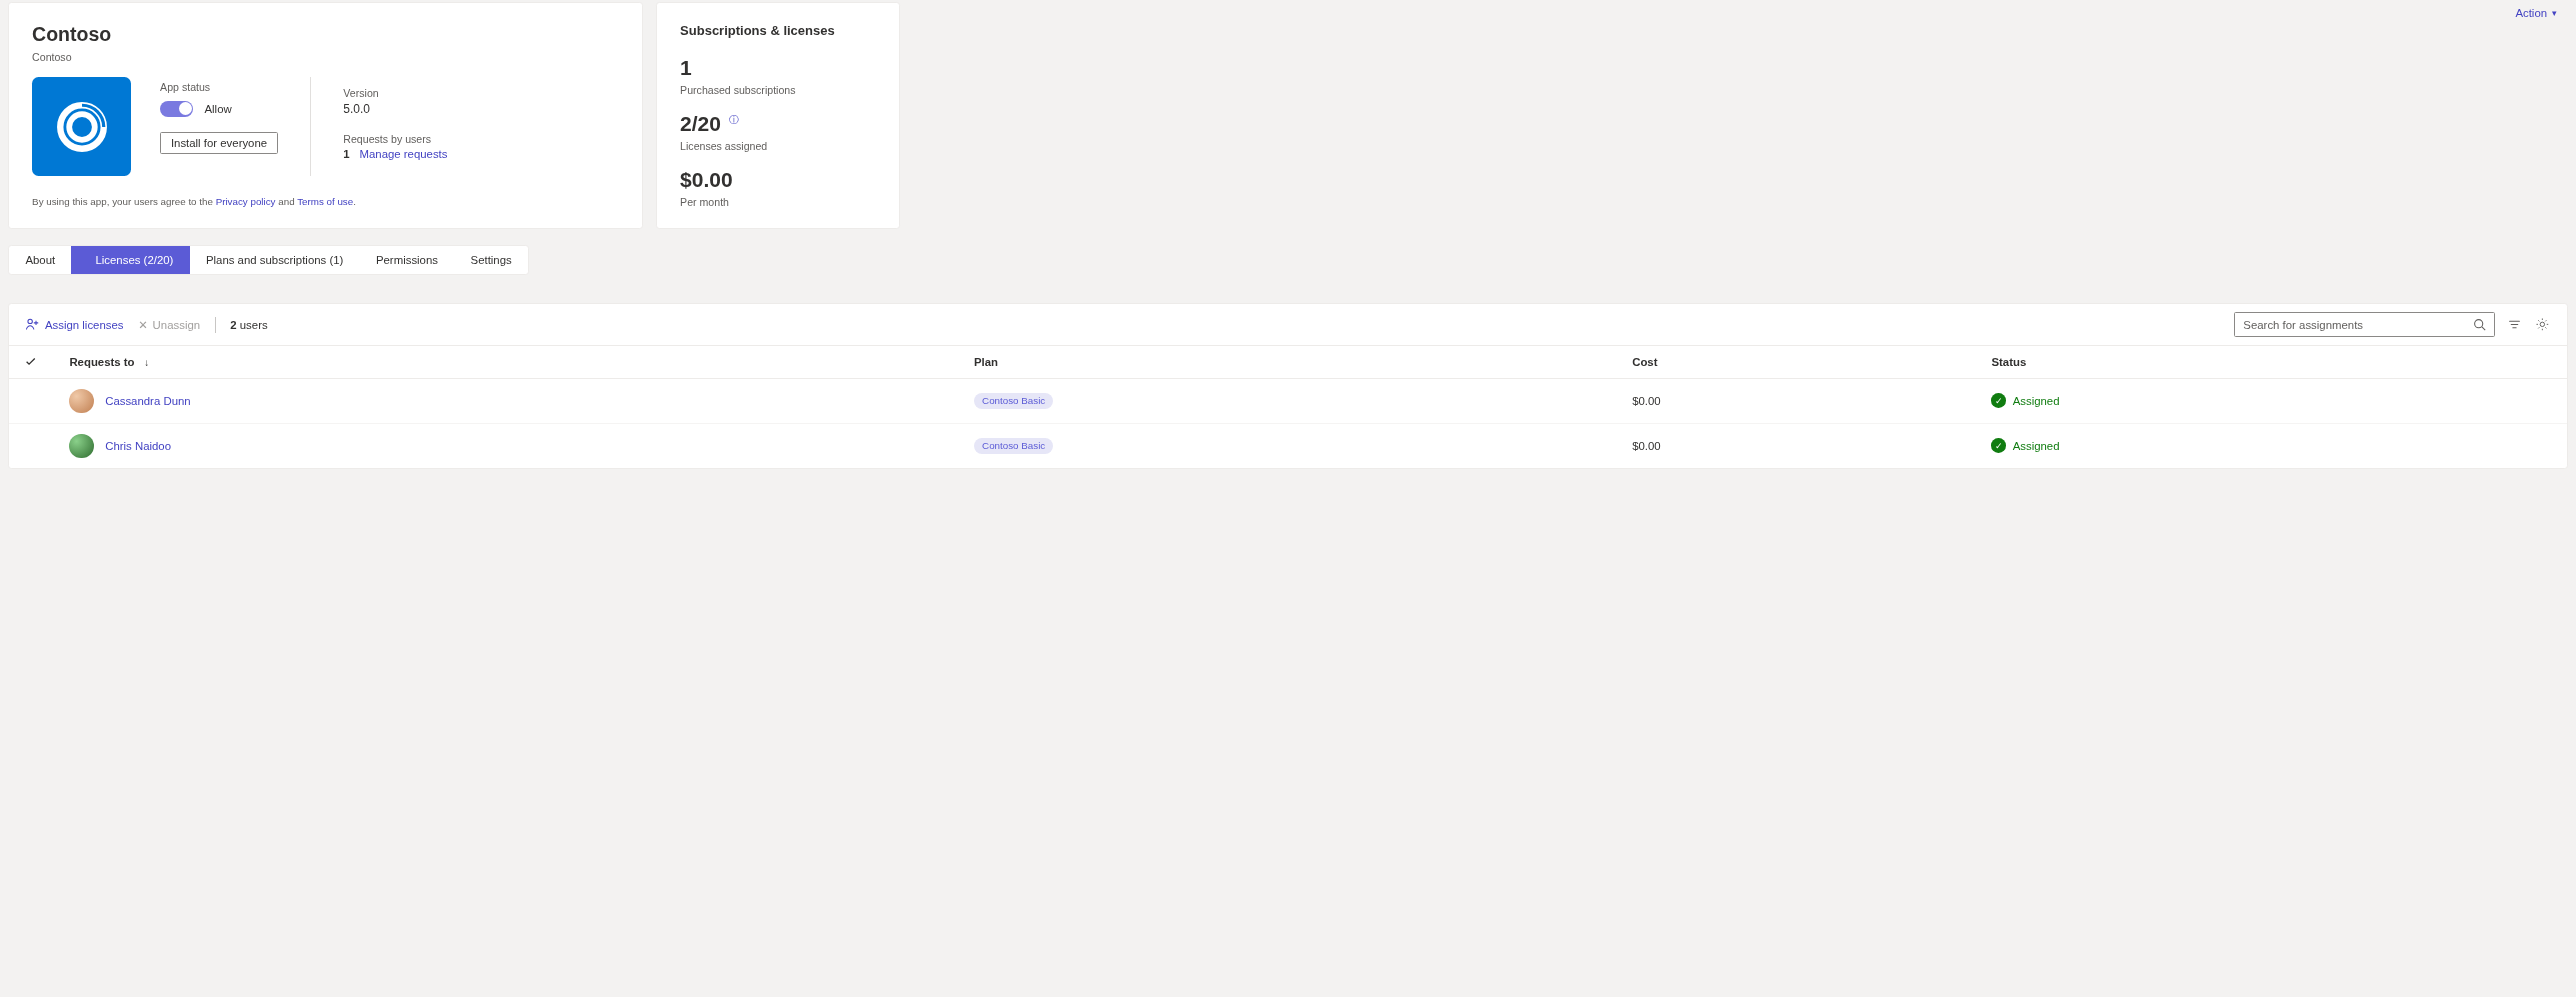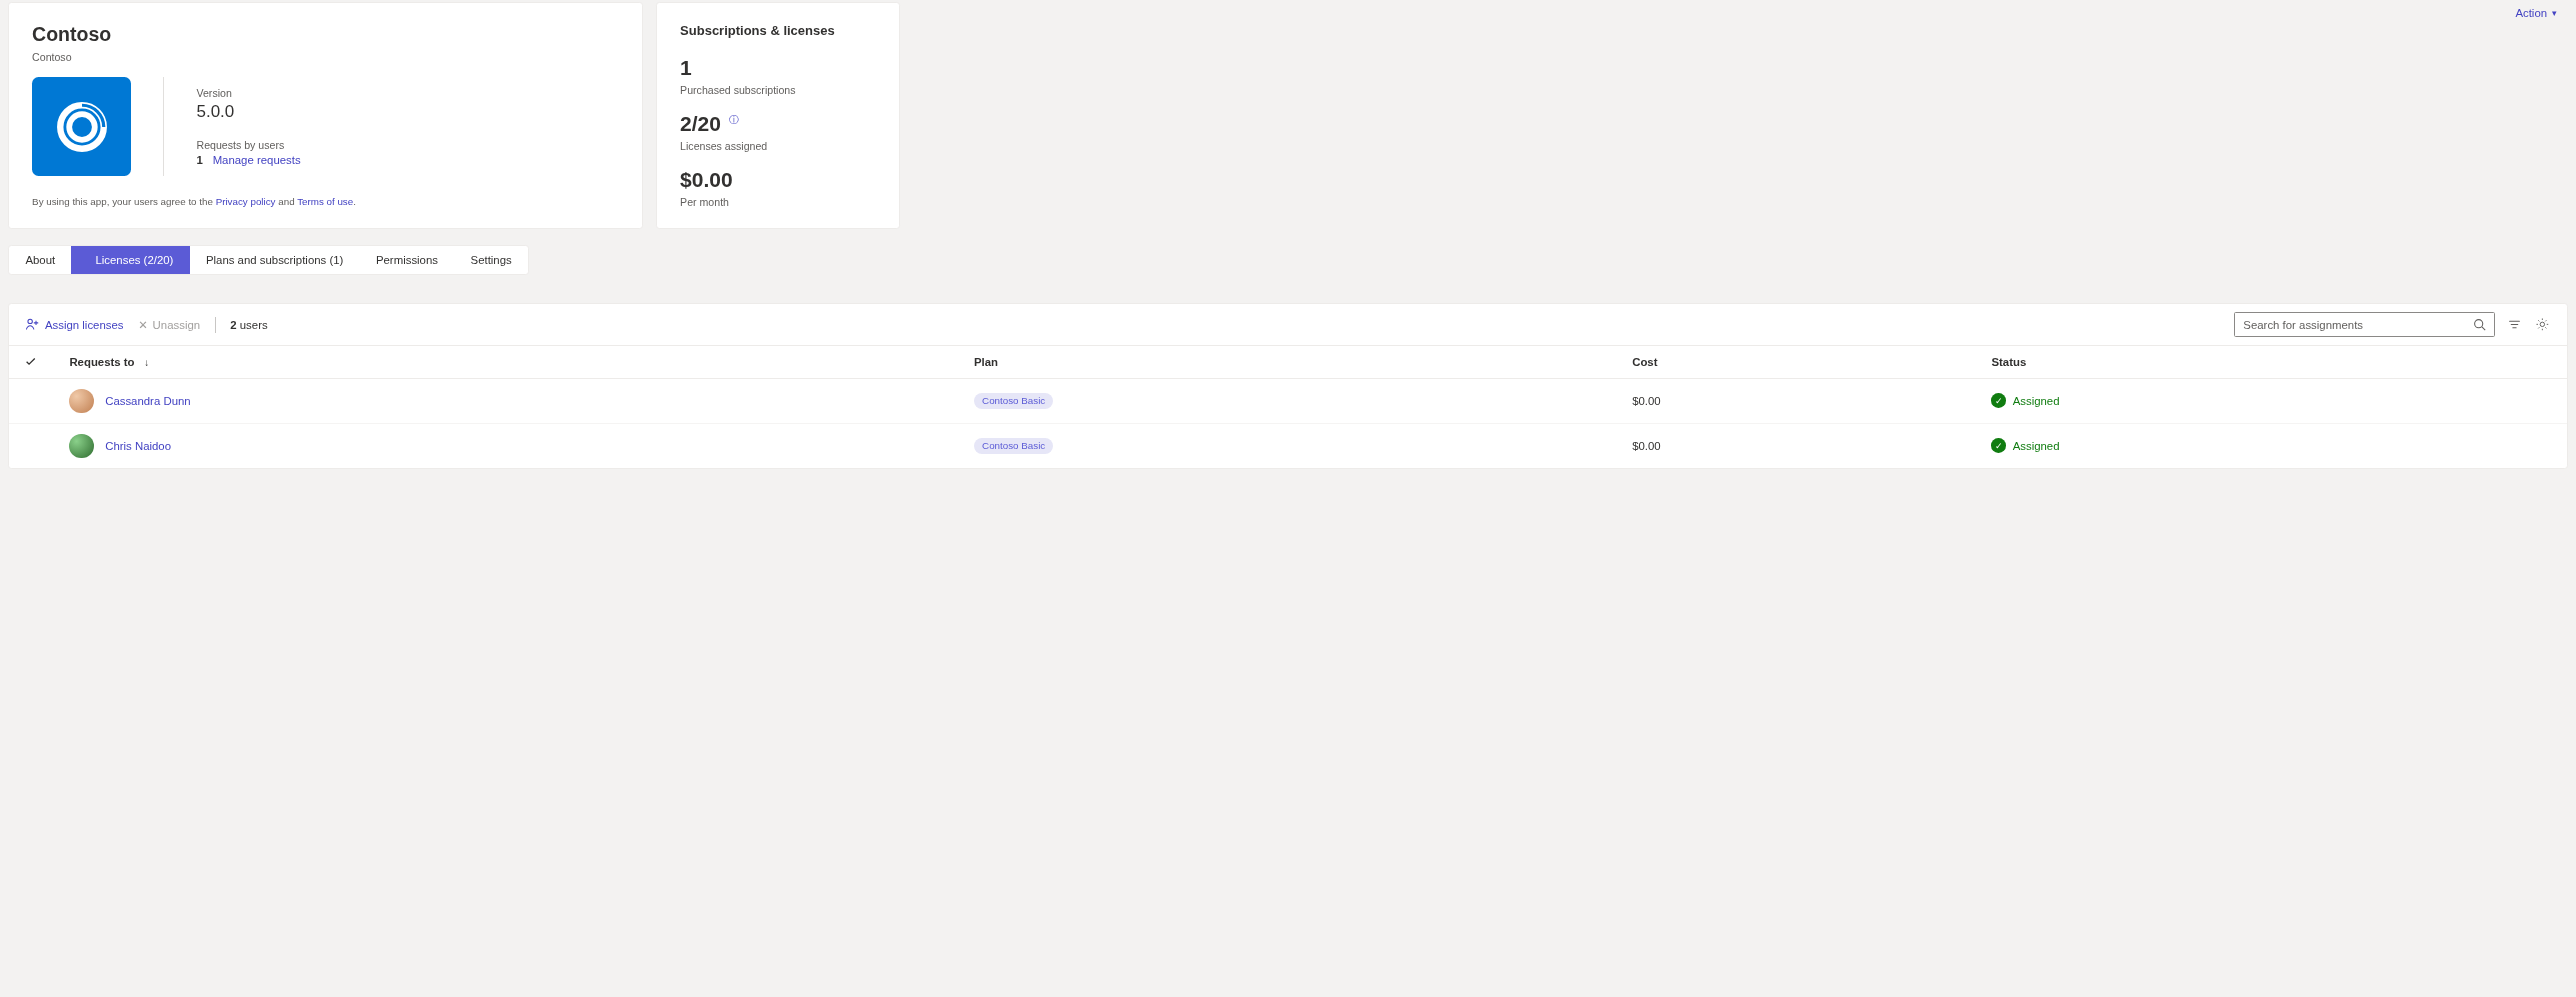--- a/index.html
+++ b/index.html
@@ -83,21 +83,21 @@
     cursor: pointer; color: #323130;
   }
 
   .divider-vert {
     width: 0.8px; background: #e1dfdd; align-self: stretch;
     margin: 0 3.3px;
   }
 
   .app-meta-col { flex: 1; padding-top: 9.8px; }
   .meta-label { font-size: 10.6px; color: #605e5c; margin-bottom: 3.3px; }
-  .meta-value { font-size: 17px; margin-bottom: 16.3px; }
+  .meta-value { font-size: 12px; margin-bottom: 16.3px; }
   .link { color: #4242c2; cursor: pointer; }
   .req-row { display: flex; align-items: baseline; gap: 9.8px; font-size: 11.4px; }
   .req-count { font-weight: 600; }
 
   .policy-row {
     margin-top: 19.5px; font-size: 9.8px; color: #605e5c;
   }
 
   .sub-heading { font-size: 13px; font-weight: 600; margin-bottom: 18px; }
   .sub-num { font-size: 21px; font-weight: 600; }
@@ -186,20 +186,30 @@
       <div class="app-icon-col">
         <div class="app-icon">
           <svg viewBox="0 0 100 100">
             <circle cx="50" cy="50" r="34" fill="none" stroke="#fff" stroke-width="10"></circle>
             <circle cx="50" cy="50" r="20" fill="none" stroke="#fff" stroke-width="9"></circle>
             <path d="M50 16 A34 34 0 0 1 84 50" fill="none" stroke="#0078d4" stroke-width="5"></path>
           </svg>
         </div>
       </div>
 
+      <div class="app-status-col">
+        <div class="app-status-label">App status</div>
+        <div class="toggle-row">
+          <div class="toggle">
+              <div class="knob"></div>
+            </div>
+          <span>Allow</span>
+        </div>
+        <button class="install-btn">Install for everyone</button>
+      </div>
 
       <div class="divider-vert"></div>
 
       <div class="app-meta-col">
         <div class="meta-label">Version</div>
         <div class="meta-value">5.0.0</div>
 
         <div class="meta-label">Requests by users</div>
         <div class="req-row">
           <span class="req-count">1</span>

